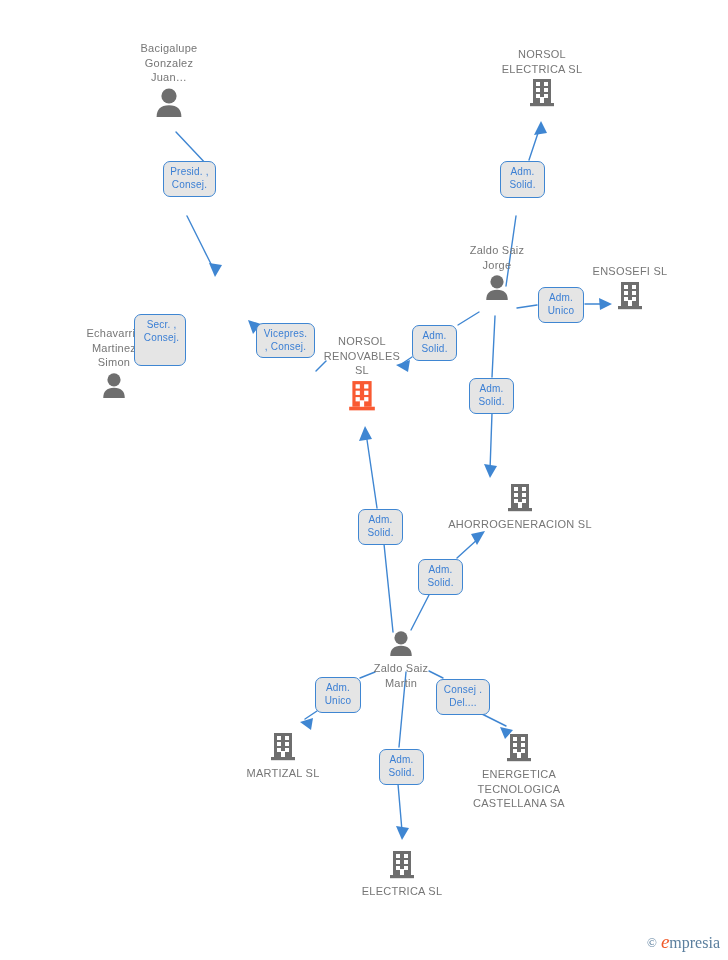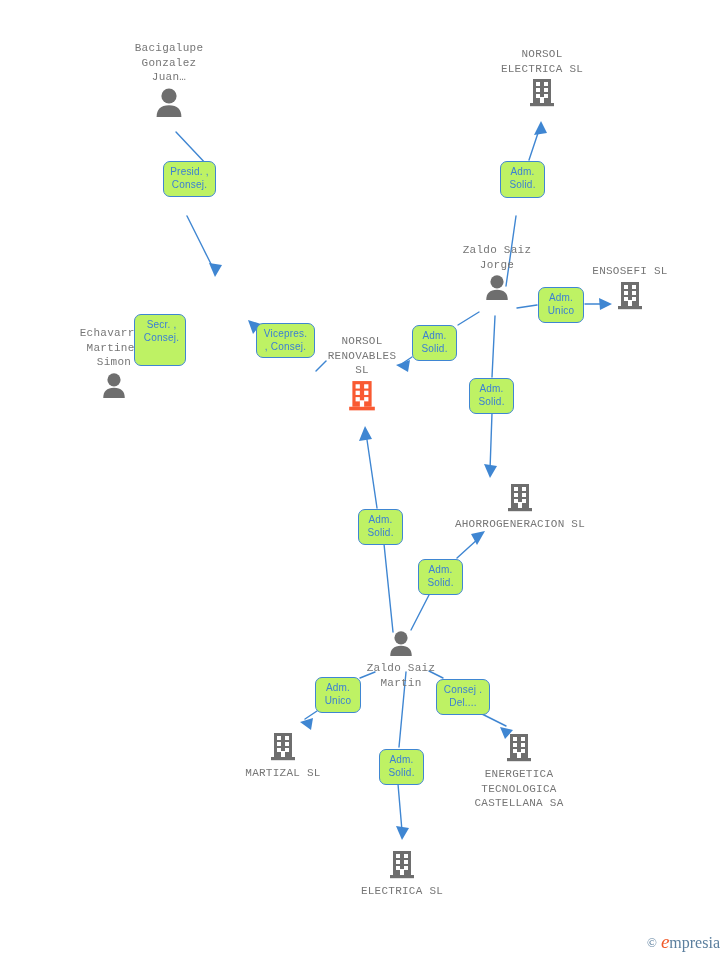--- a/index.html
+++ b/index.html
@@ -35,37 +35,37 @@
     display: flex;
     flex-direction: column;
     align-items: center;
   }
   .node-label {
     font-size: 11px;
     line-height: 14.6px;
     color: #767676;
     letter-spacing: .25px;
     white-space: pre-line;
-    font-family: Liberation Mono, monospace;
+    font-family: Liberation Sans, sans-serif;
   }
   .node-icon {
     display: block;
   }
   .node.label-below .node-label { order: 2; margin-top: 1px; }
   .node.label-below .node-icon  { order: 1; }
   .node.label-above .node-label { order: 1; margin-bottom: 2px; }
   .node.label-above .node-icon  { order: 2; }
 
   
   .relbox {
     position: absolute;
     box-sizing: border-box;
     border: 1.4px solid #3f86d2;
     border-radius: 7px;
-    background: #bef264;
+    background: #e5e5e5;
     color: #3b7fd4;
     font-size: 10px;
     line-height: 13px;
     letter-spacing: .2px;
     padding: 3px 5px 4px 5px;
     text-align: center;
     white-space: pre-line;
     font-family: "Liberation Sans", sans-serif;
   }
 

